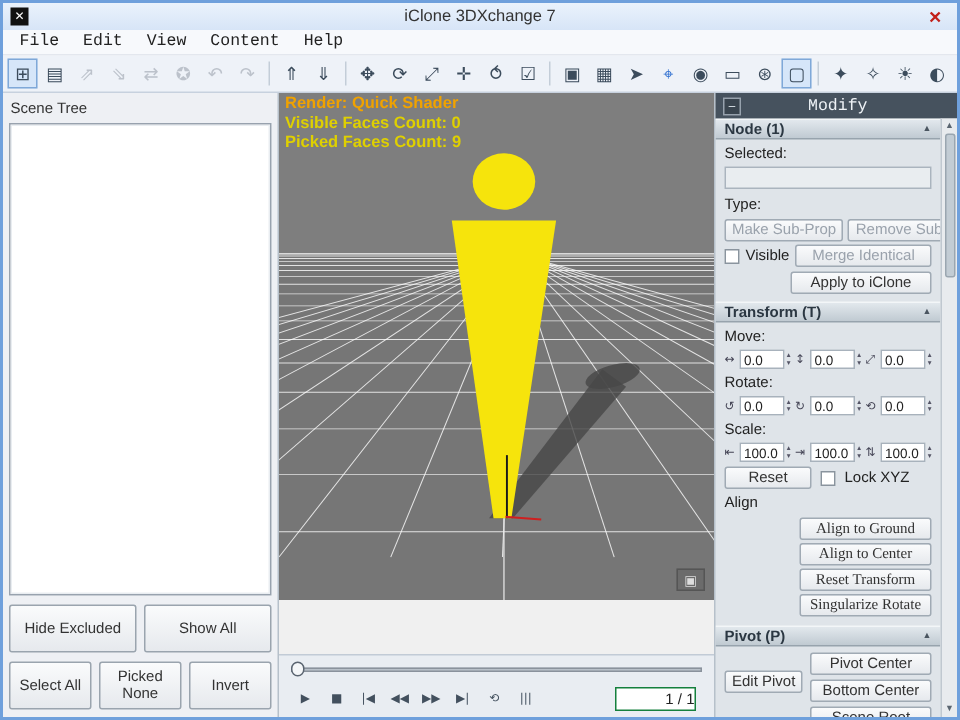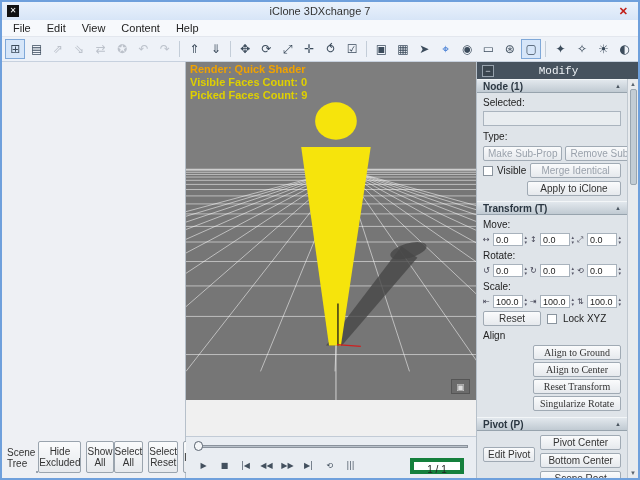--- a/index.html
+++ b/index.html
@@ -13,39 +13,39 @@
   .titlebar { height:18px; background:linear-gradient(#eaf2fc,#d7e5f7); display:flex;
               align-items:center; position:relative; flex:none; }
   .appicon { width:12px; height:12px; background:#111; color:#fff; font-size:8px; line-height:12px;
              text-align:center; margin:0 5px; }
   .wtitle { position:absolute; left:0; right:0; text-align:center; font-size:11px; color:#333; }
   .closebtn { margin-left:auto; color:#c2201a; font-weight:bold; font-size:11px; padding:0 10px;
               position:relative; z-index:2; cursor:default; }
 
   
   .menubar { height:17px; background:#f7f9fc; border-bottom:1px solid #e3e7ee; display:flex;
-             align-items:center; padding-left:3px; flex:none; }
+             align-items:center; padding-left:3px; flex:none;font-family:Liberation Mono, monospace; }
   .menu-item { padding:1px 8px; color:#222; }
 
   
   .toolbar { height:25px; background:#eef2f8; border-bottom:1px solid #c7d1de; display:flex;
              align-items:center; padding:0 3px; gap:1px; flex:none; }
   .tbtn { width:21px; height:20px; border:1px solid transparent; background:transparent;
           display:flex; align-items:center; justify-content:center; font-size:12px; color:#3c4c5c;
           font-family:"DejaVu Sans",sans-serif; padding:0; }
   .tbtn.active { background:#d6e6f9; border-color:#7fa8d8; }
   .tbtn.disabled { color:#bcc2cb; }
   .tbtn.blue { color:#2f6fd0; }
   .tsep { width:1px; height:16px; background:#c3cdd8; margin:0 3px; flex:none; }
 
   .main { flex:1; display:flex; min-height:0; }
 
   
   .left-panel { width:184px; flex:none; background:#eef0f4; border-right:1px solid #b6c0ca;
-                display:flex; flex-direction:row; padding:3px 4px 5px;align-items:flex-end; }
+                display:flex; flex-direction:column; padding:3px 4px 5px; }
   .panel-title { font-size:10px; color:#333; padding:2px 1px 4px; }
   .tree-box { flex:1; background:#fff; border:1px solid #98a2ae; box-shadow:inset 0 0 0 1px #e9edf1; }
   .lp-row { display:flex; gap:5px; margin-top:6px; }
   .lpbtn { flex:1; height:32px; font-size:10px; color:#333; border:1px solid #9aa4ae; border-radius:2px;
            background:linear-gradient(#fafbfc,#e6e9ed); display:flex; align-items:center; justify-content:center; }
 
   
   .center { flex:1; display:flex; flex-direction:column; min-width:0;gap:36px; }
   .viewport { flex:1; position:relative; background:#7e7e7e; overflow:hidden; }
   .viewport svg { position:absolute; inset:0; width:100%; height:100%; }
@@ -61,21 +61,21 @@
              display:flex; flex-direction:column; }
   .timeline { height:14px; position:relative; margin:2px 8px 0; }
   .track { position:absolute; left:0; right:0; top:6px; height:3px; background:#b9c1ca; border:1px solid #8a929c; }
   .thumb { position:absolute; left:0; top:2px; width:9px; height:10px; background:#f4f6f8;
            border:1px solid #5a6470; border-radius:5px; }
   .transport { flex:1; display:flex; align-items:center; padding:0 8px; gap:2px; }
   .pbtn { min-width:19px; height:18px; border:none; background:transparent; color:#43505e;
           font-size:8px; display:flex; align-items:center; justify-content:center;
           font-family:"DejaVu Sans",sans-serif; padding:0 2px; }
   .framebox { margin-left:auto; margin-right:4px; width:54px; height:16px; background:#fff;
-              border:4px solid #15803d; text-align:center; font-size:10px; line-height:15px; color:#222; }
+              border:1px solid #15803d; text-align:right; font-size:10px; line-height:15px; color:#222; }
 
   
   .right-panel { width:162px; flex:none; background:#dfe4e9; border-left:1px solid #b6c0ca;
                  display:flex; flex-direction:column; font-size:10px; }
   .modify-header { height:17px; flex:none; background:#46525e; color:#eef2f6; display:flex; align-items:center; }
   .collapse-btn { width:12px; height:12px; border:1px solid #97a2ad; background:#3a454f; color:#d5dce2;
                   font-size:9px; line-height:10px; text-align:center; margin:0 5px; }
   .modify-title { flex:1; text-align:center; font-size:11px; padding-right:20px;font-family:Liberation Mono, monospace; }
   .rp-body { flex:1; position:relative; min-height:0; }
   .rp-content { position:absolute; inset:0 11px 0 0; overflow:hidden; }
@@ -175,21 +175,21 @@
 
     <div class="left-panel">
       <div class="panel-title">Scene Tree</div>
       <div class="tree-box"></div>
       <div class="lp-row">
         <button class="lpbtn">Hide Excluded</button>
         <button class="lpbtn">Show All</button>
       </div>
       <div class="lp-row">
         <button class="lpbtn">Select All</button>
-        <button class="lpbtn">Select Reset</button>
+        <button class="lpbtn">Picked None</button>
         <button class="lpbtn">Invert</button>
       </div>
     </div>
 
     <div class="center">
       <div class="viewport">
         <svg viewBox="0 0 292 378" preserveAspectRatio="none">
           <rect x="0" y="120" width="292" height="258" fill="#767676"></rect>
           <g id="grid-lines">
               <line x1="0" y1="120" x2="292" y2="120" stroke="#ffffff" stroke-width="0.9" stroke-opacity="0.95"></line>

